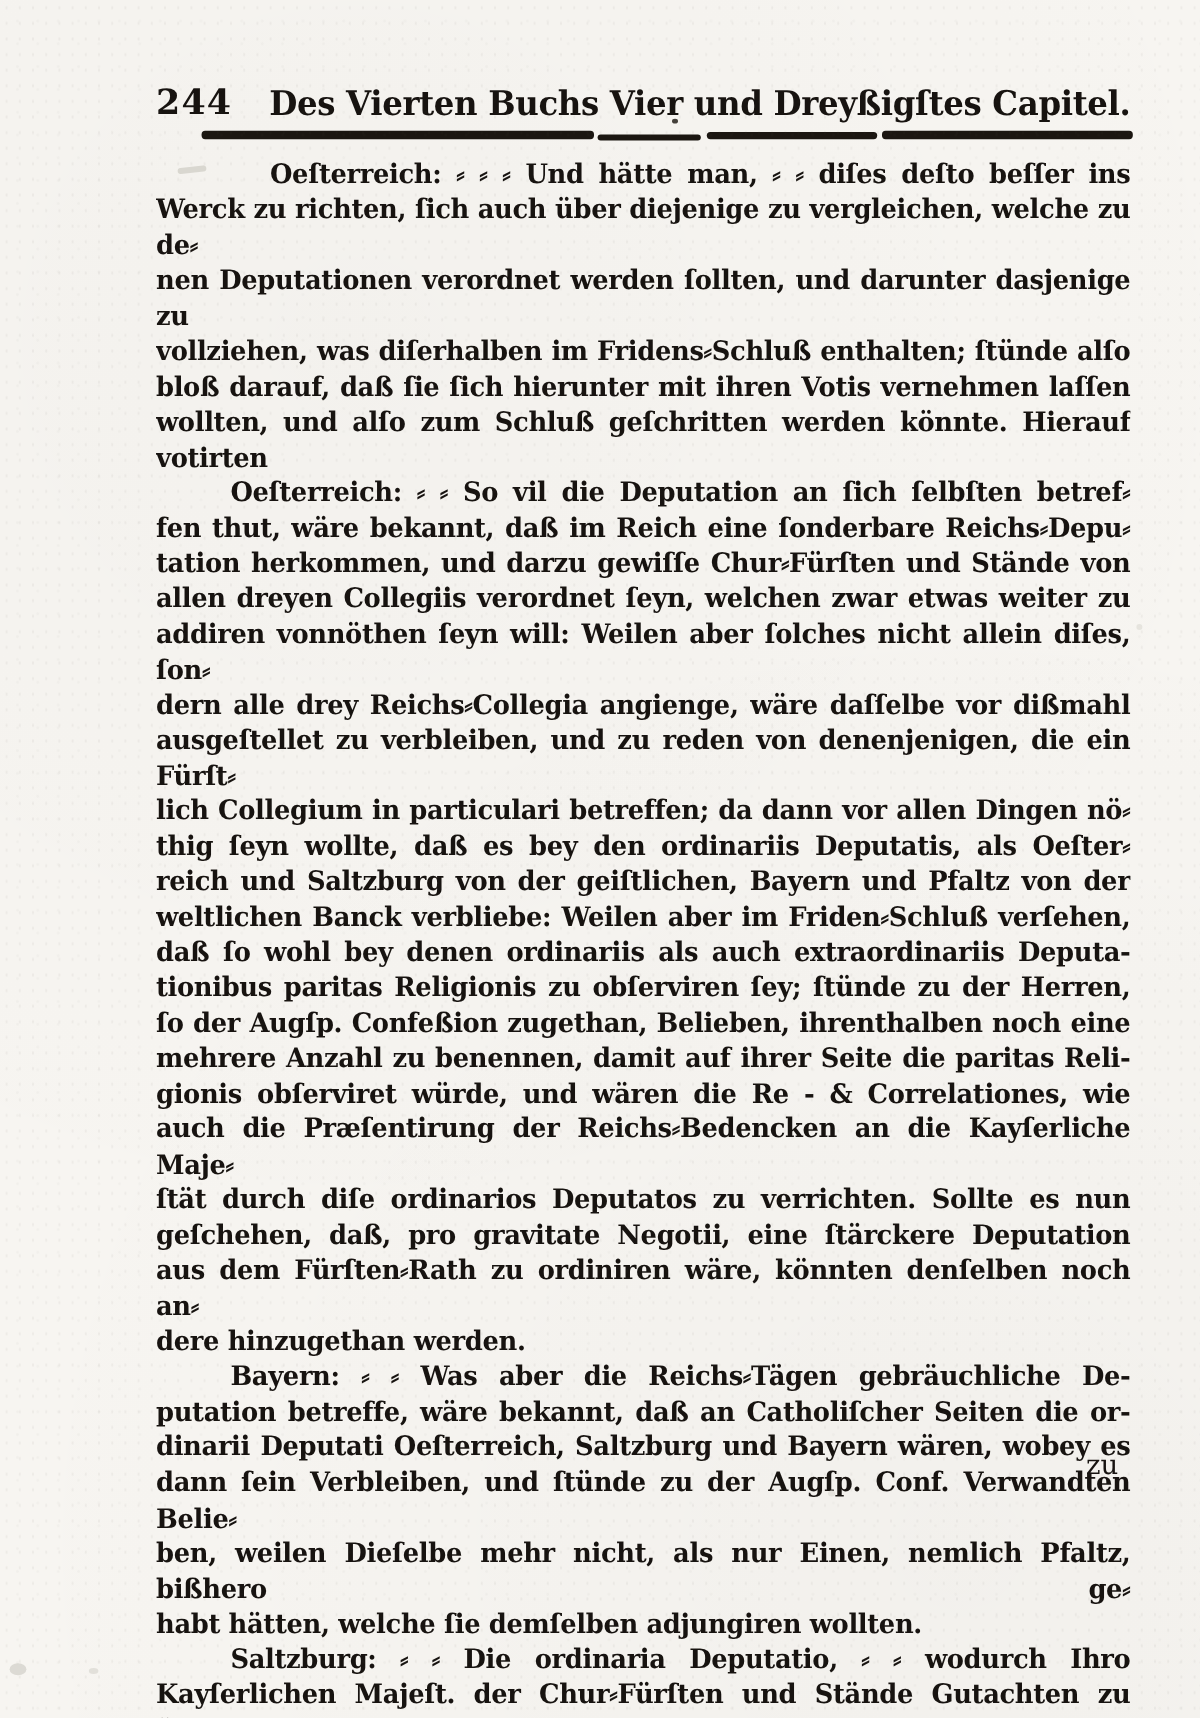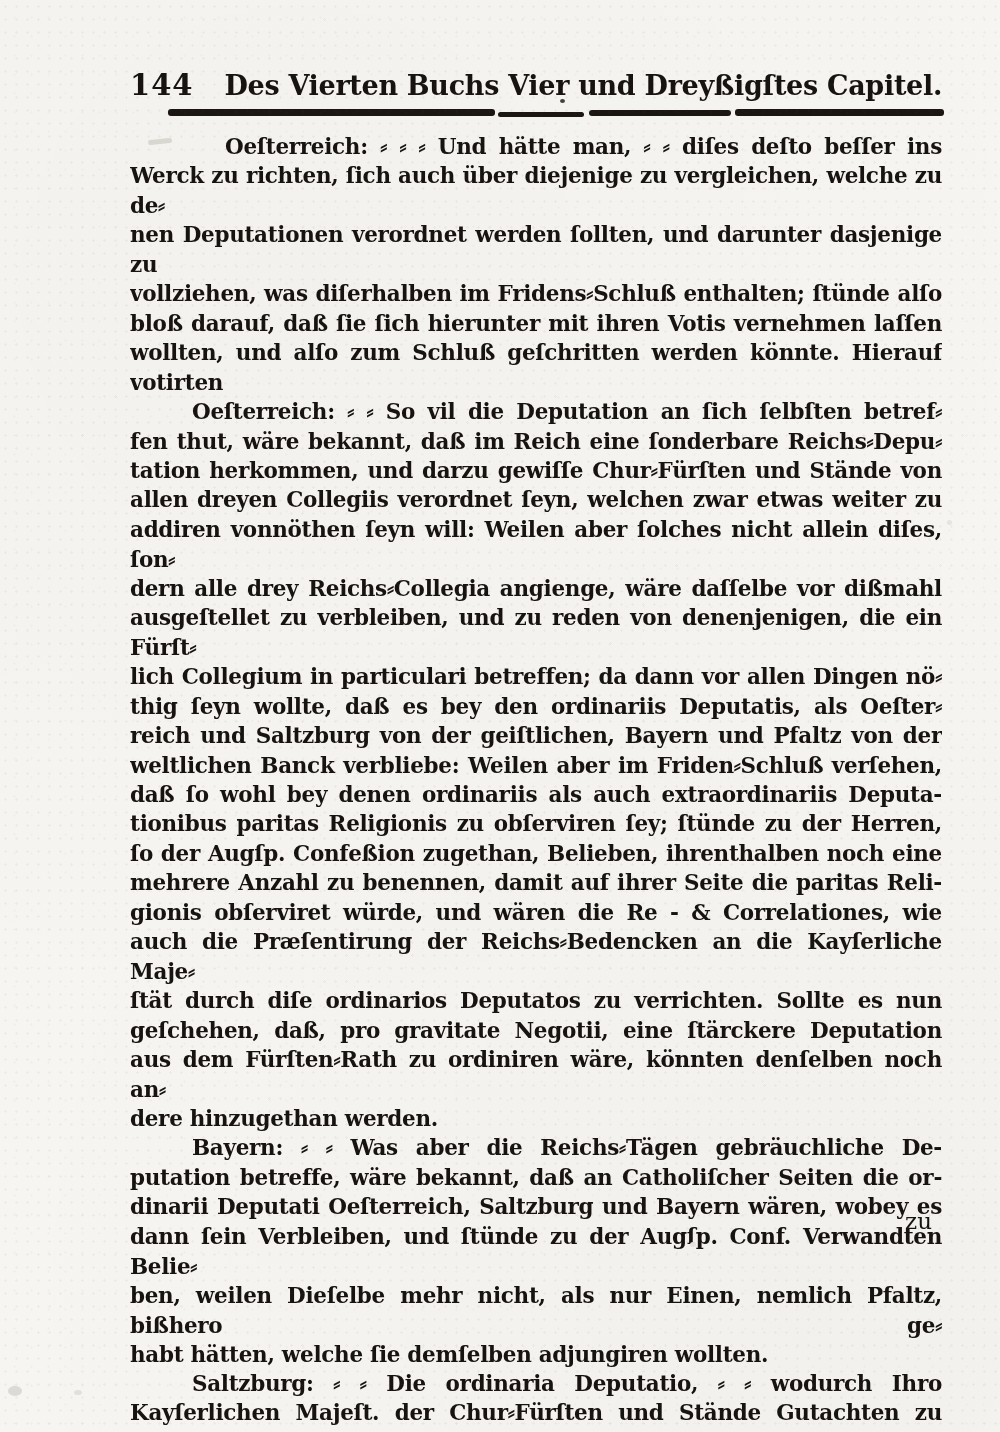--- a/index.html
+++ b/index.html
@@ -34,21 +34,21 @@
   .catchword{position:absolute;top:1208px;right:68px;
              font-size:23px;font-weight:400;}
   .speck{position:absolute;border-radius:50%;pointer-events:none;}
 </style>
 </head>
 <body>
 
 <div class="page">
 
   <div class="header">
-    <span class="page-number">144</span>
+    <span class="page-number">244</span>
     <span class="header-title">Des Vierten Buchs Vier und Dreyßigſtes Capitel.</span>
   </div>
 
   <div class="rule-wrap" id="rule-wrap">
       <div class="rule" style="left: 0px; top: 1px; width: 327px; height: 7px;"></div>
       <div class="rule" style="left: 330px; top: 4px; width: 86px; height: 5px;"></div>
       <div class="rule" style="left: 421px; top: 2px; width: 142px; height: 6px;"></div>
       <div class="rule" style="left: 567px; top: 1px; width: 209px; height: 7px;"></div>
     </div>
 

